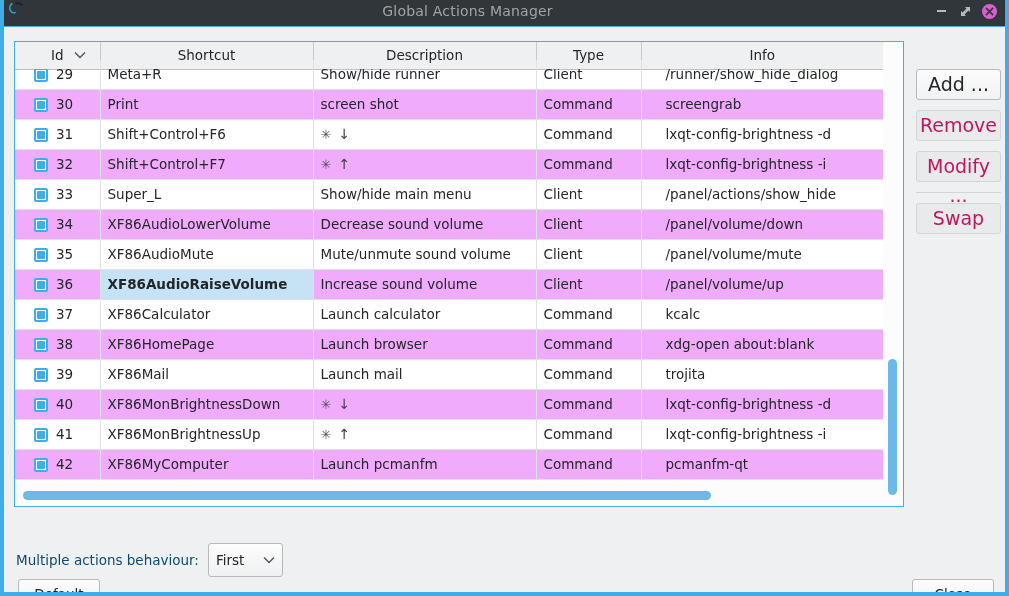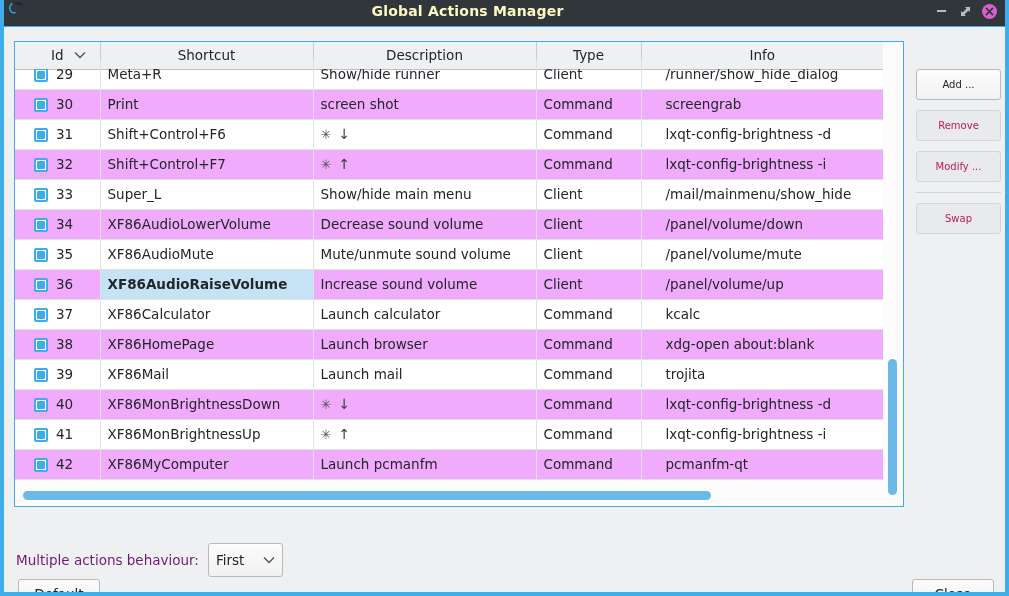--- a/index.html
+++ b/index.html
@@ -23,21 +23,21 @@
     display: flex; align-items: center;
     border-bottom: 1px solid #3daee9;
   }
   #win-icon {
     width: 26px; height: 20px; margin-left: 6px;
     position: relative; flex: none;
   }
   #win-icon svg { display:block; }
   #title-text {
     flex: 1; text-align: center;
-    color: #fef9c3; font-size: 14px; font-weight: bold;
+    color: #a3a3a3; font-size: 14px; font-weight: normal;
     letter-spacing: .2px;
     margin-left: -26px;
   }
   .wbtn {
     width: 24px; height: 24px; flex: none;
     display: flex; align-items: center; justify-content: center;
     color: #bdc3c7; font-size: 13px;
   }
   .wbtn.min::after {
     content: ""; display:block; width: 9px; height: 2px; background: #b6bcc2;
@@ -167,21 +167,21 @@
 
   
   #side-buttons {
     position: absolute;
     left: 912px; top: 42px;
     width: 85px;
   }
   .sbtn {
     display: block;
     width: 85px; height: 31px;
-    font-size: 10px;
+    font-size: 19px;
     font-family: inherit;
     border: 1px solid #b6babd;
     border-radius: 3px;
     background: linear-gradient(#fcfcfc, #f1f2f3);
     color: #232629;
     margin-bottom: 10px;
     cursor: pointer;
     text-align: center;
     line-height: 29px;
   }
@@ -197,21 +197,21 @@
     margin: 3px 0 10px 0;
   }
 
   
   #behaviour-row {
     position: absolute;
     left: 12px; top: 516px;
     display: flex; align-items: center;
   }
   #behaviour-label {
-    font-size: 13.5px; color: #701a75;
+    font-size: 13.5px; color: #0c4a6e;
     margin-right: 9px;
   }
   #behaviour-select {
     width: 75px; height: 27px;
     border: 1px solid #b6babd;
     border-radius: 3px;
     background: linear-gradient(#fcfcfc, #f0f1f2);
     display: flex; align-items: center;
     padding: 16px 7px;
     font-size: 13.5px; color: #232629;
@@ -328,21 +328,21 @@
               <td>Shift+Control+F7</td>
               <td><span class="sym"><span class="sun">✳</span><span class="arr">↑</span></span></td>
               <td>Command</td>
               <td>lxqt-config-brightness -i</td>
             </tr>
             <tr class="odd">
               <td class="idcell"><span class="cb"></span><span>33</span></td>
               <td>Super_L</td>
               <td>Show/hide main menu</td>
               <td>Client</td>
-              <td>/mail/mainmenu/show_hide</td>
+              <td>/panel/actions/show_hide</td>
             </tr>
             <tr class="even">
               <td class="idcell"><span class="cb"></span><span>34</span></td>
               <td>XF86AudioLowerVolume</td>
               <td>Decrease sound volume</td>
               <td>Client</td>
               <td>/panel/volume/down</td>
             </tr>
             <tr class="odd">
               <td class="idcell"><span class="cb"></span><span>35</span></td>

